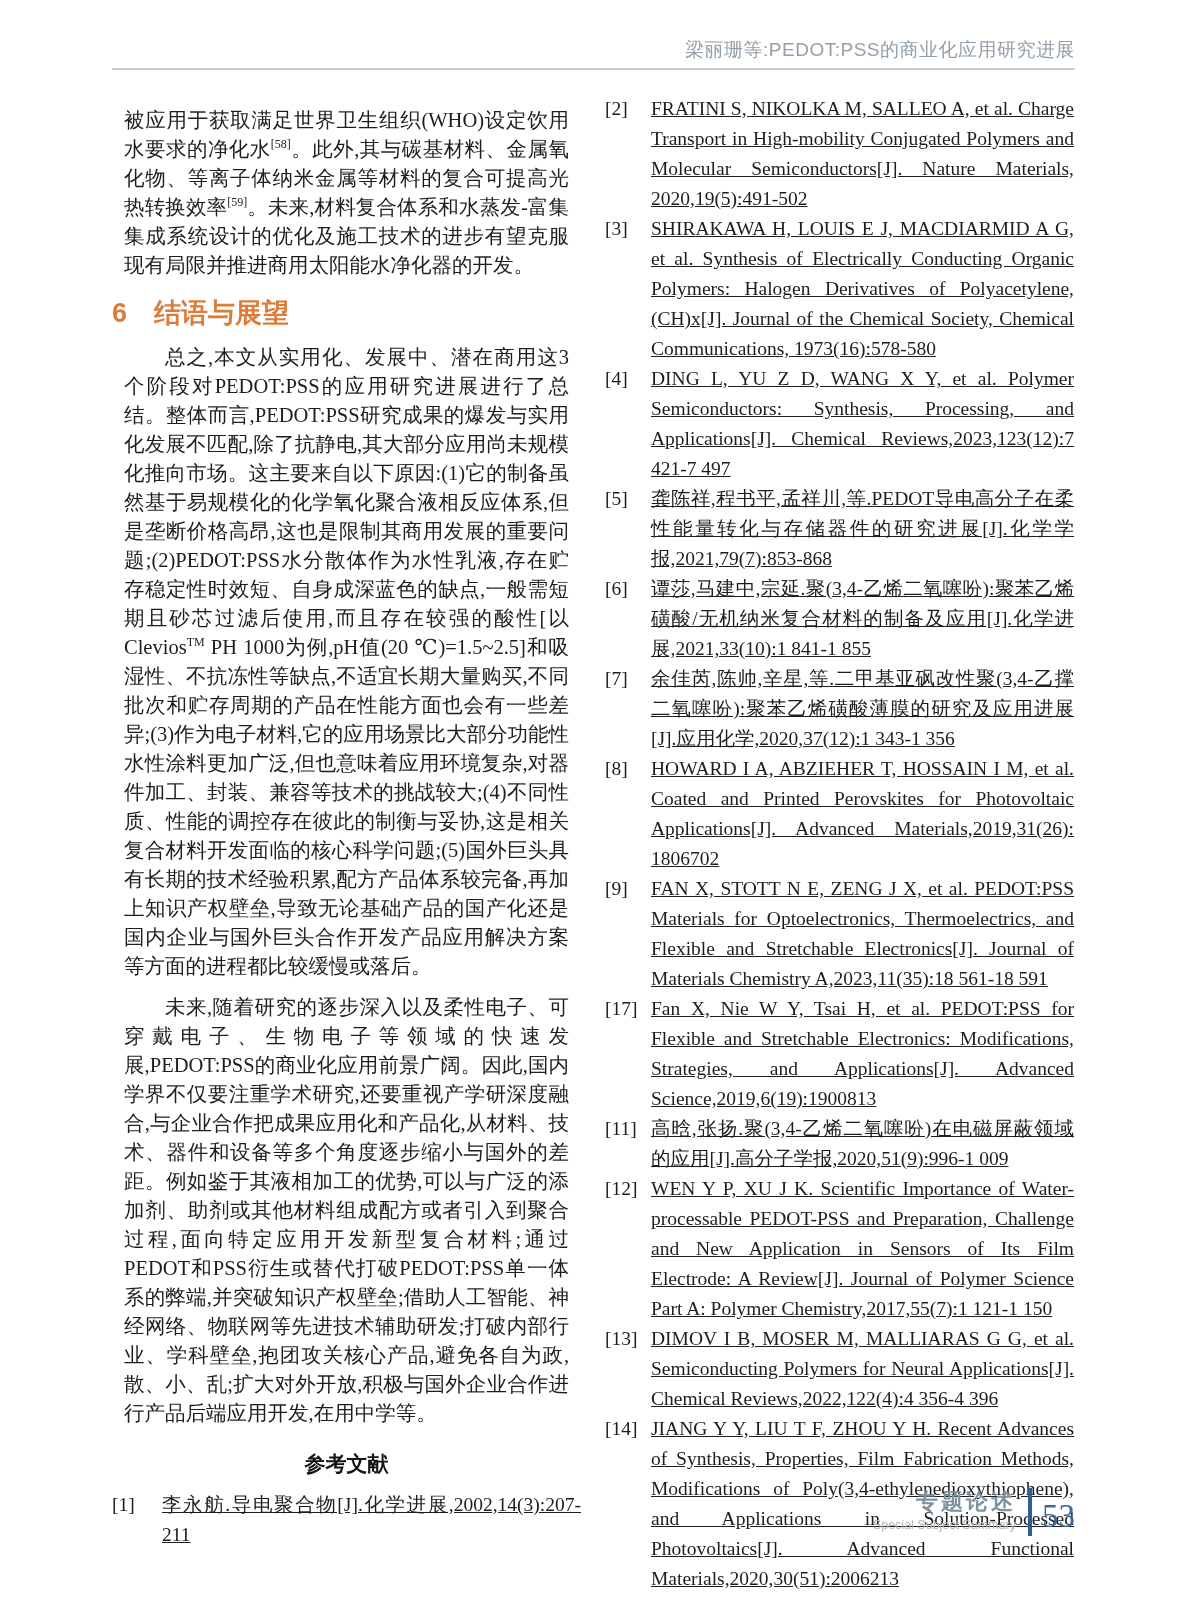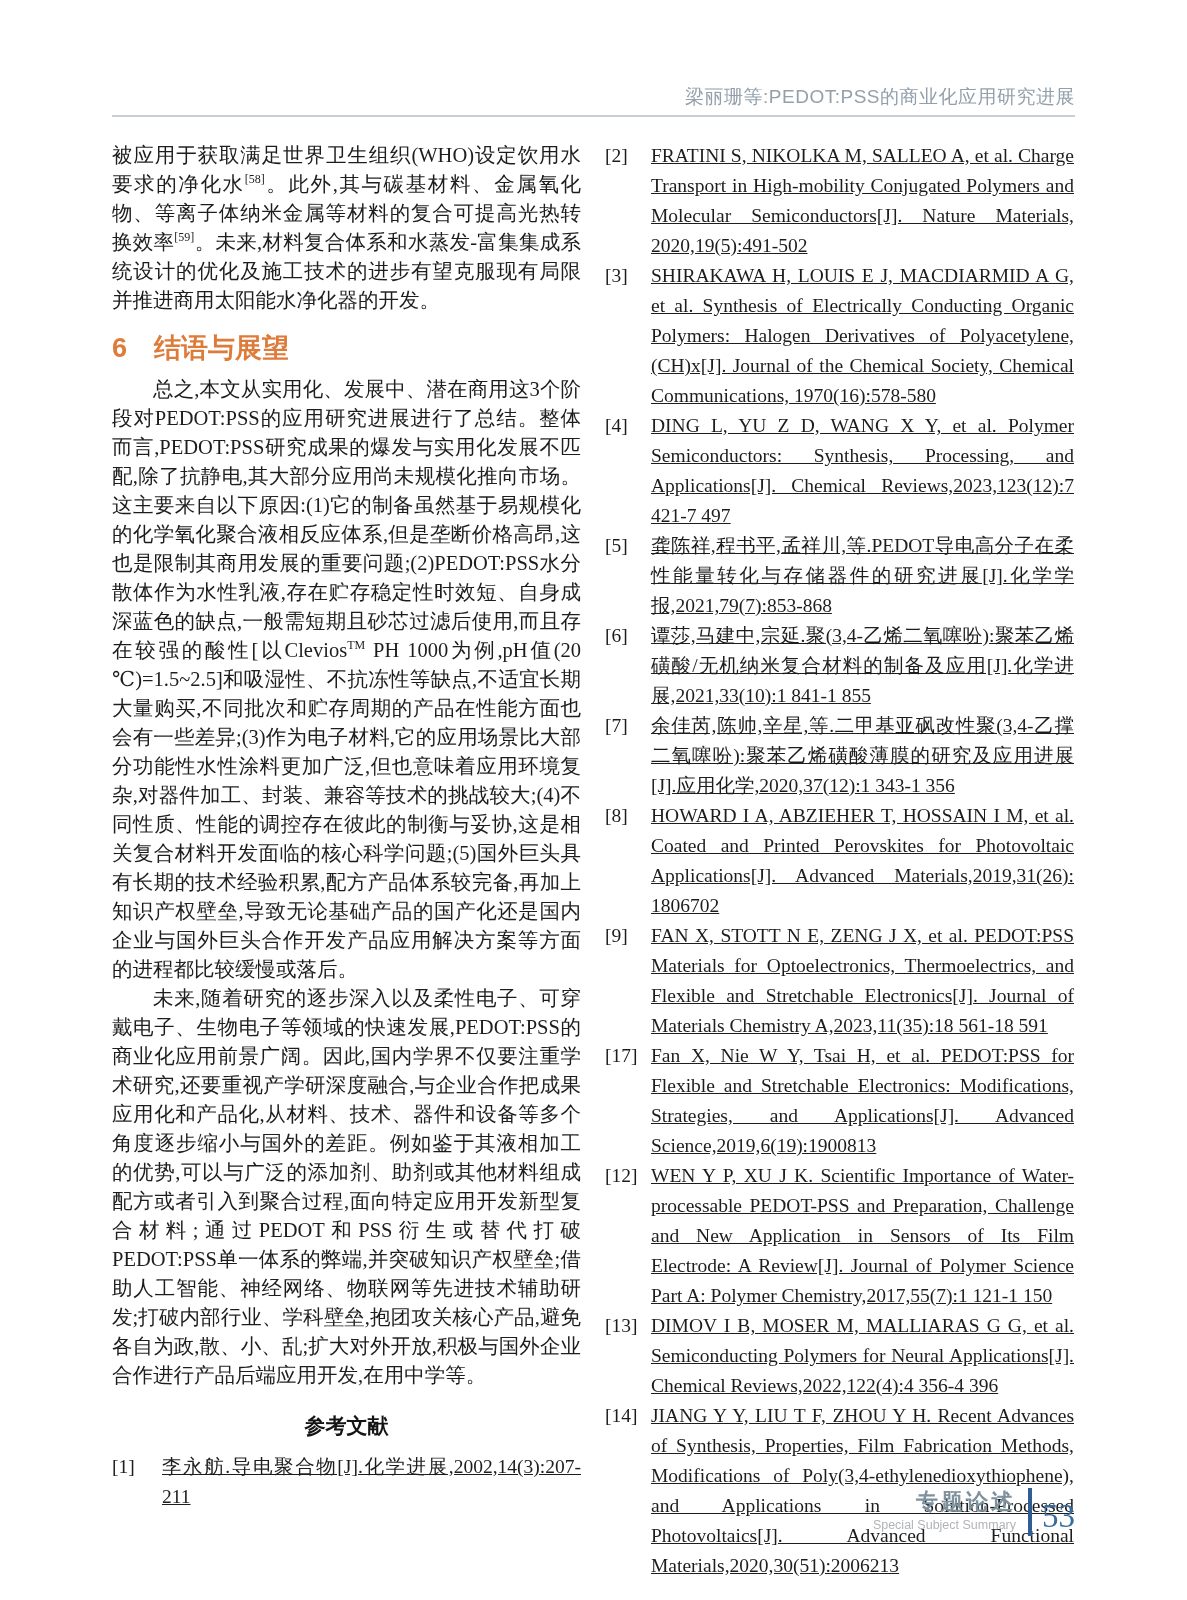--- a/index.html
+++ b/index.html
@@ -1,30 +1,30 @@
 <!DOCTYPE html>
 <html lang="zh"><head>
 <meta charset="utf-8">
 <style>
   html,body{margin:0;padding:0;background:#ffffff;}
   body{width:1187px;height:1600px;position:relative;font-family:"Liberation Serif","DejaVu Serif",serif;color:#1d1d1f;}
   .page{position:relative;width:1187px;height:1600px;overflow:hidden;background:#fff;}
   .content{position:absolute;left:112px;top:0;width:963px;}
 
   
-  .running-head{padding-top:84px;text-align:right;font-family:"Liberation Sans","DejaVu Sans",sans-serif;
+  .running-head{padding-top:37px;text-align:right;font-family:"Liberation Sans","DejaVu Sans",sans-serif;
     font-size:19px;color:#93a0ab;letter-spacing:.5px;}
   .header-rule{margin-top:5px;border:none;border-top:2px solid #c9cfd5;height:0;}
 
   
   .columns{display:flex;gap:24px;margin-top:24px;}
   .col{width:469px;}
 
   
-  .body-p{font-size:20.5px;line-height:29px;text-align:justify;margin:0;
+  .body-p{font-size:20.5px;line-height:29px;text-align:justify;margin:12px;
     text-justify:inter-character;}
   .body-p.indent{text-indent:2em;}
   .sup{font-size:12px;vertical-align:super;line-height:0;letter-spacing:0;}
 
   .section-heading{display:flex;align-items:baseline;margin:15px 0 9px 0;
     font-family:"Liberation Sans","DejaVu Sans",sans-serif;font-weight:bold;
     font-size:27px;color:#dd7c3a;}
   .section-num{margin-right:27px;}
 
   .refs-heading{font-family:Liberation Sans, sans-serif;font-weight:bold;
@@ -78,21 +78,21 @@
         </div>
       </div>
 
       <div class="col">
         <div class="ref">
           <span class="ref-label">[2]</span>
           <span class="ref-text">FRATINI S, NIKOLKA M, SALLEO A, et al. Charge Transport in High-mobility Conjugated Polymers and Molecular Semiconductors[J]. Nature Materials, 2020,19(5):491-502</span>
         </div>
         <div class="ref">
           <span class="ref-label">[3]</span>
-          <span class="ref-text">SHIRAKAWA H, LOUIS E J, MACDIARMID A G, et al. Synthesis of Electrically Conducting Organic Polymers: Halogen Derivatives of Polyacetylene, (CH)x[J]. Journal of the Chemical Society, Chemical Communications, 1970(16):578-580</span>
+          <span class="ref-text">SHIRAKAWA H, LOUIS E J, MACDIARMID A G, et al. Synthesis of Electrically Conducting Organic Polymers: Halogen Derivatives of Polyacetylene, (CH)x[J]. Journal of the Chemical Society, Chemical Communications, 1973(16):578-580</span>
         </div>
         <div class="ref">
           <span class="ref-label">[4]</span>
           <span class="ref-text">DING L, YU Z D, WANG X Y, et al. Polymer Semiconductors: Synthesis, Processing, and Applications[J]. Chemical Reviews,2023,123(12):7 421-7 497</span>
         </div>
         <div class="ref">
           <span class="ref-label">[5]</span>
           <span class="ref-text">龚陈祥,程书平,孟祥川,等.PEDOT导电高分子在柔性能量转化与存储器件的研究进展[J].化学学报,2021,79(7):853-868</span>
         </div>
         <div class="ref">
@@ -109,20 +109,24 @@
         </div>
         <div class="ref">
           <span class="ref-label">[9]</span>
           <span class="ref-text">FAN X, STOTT N E, ZENG J X, et al. PEDOT:PSS Materials for Optoelectronics, Thermoelectrics, and Flexible and Stretchable Electronics[J]. Journal of Materials Chemistry A,2023,11(35):18 561-18 591</span>
         </div>
         <div class="ref">
           <span class="ref-label">[17]</span>
           <span class="ref-text">Fan X, Nie W Y, Tsai H, et al. PEDOT:PSS for Flexible and Stretchable Electronics: Modifications, Strategies, and Applications[J]. Advanced Science,2019,6(19):1900813</span>
         </div>
         <div class="ref">
+          <span class="ref-label">[11]</span>
+          <span class="ref-text">高晗,张扬.聚(3,4-乙烯二氧噻吩)在电磁屏蔽领域的应用[J].高分子学报,2020,51(9):996-1 009</span>
+        </div>
+        <div class="ref">
           <span class="ref-label">[12]</span>
           <span class="ref-text">WEN Y P, XU J K. Scientific Importance of Water-processable PEDOT-PSS and Preparation, Challenge and New Application in Sensors of Its Film Electrode: A Review[J]. Journal of Polymer Science Part A: Polymer Chemistry,2017,55(7):1 121-1 150</span>
         </div>
         <div class="ref">
           <span class="ref-label">[13]</span>
           <span class="ref-text">DIMOV I B, MOSER M, MALLIARAS G G, et al. Semiconducting Polymers for Neural Applications[J]. Chemical Reviews,2022,122(4):4 356-4 396</span>
         </div>
         <div class="ref">
           <span class="ref-label">[14]</span>
           <span class="ref-text">JIANG Y Y, LIU T F, ZHOU Y H. Recent Advances of Synthesis, Properties, Film Fabrication Methods, Modifications of Poly(3,4-ethylenedioxythiophene), and Applications in Solution-Processed Photovoltaics[J]. Advanced Functional Materials,2020,30(51):2006213</span>

